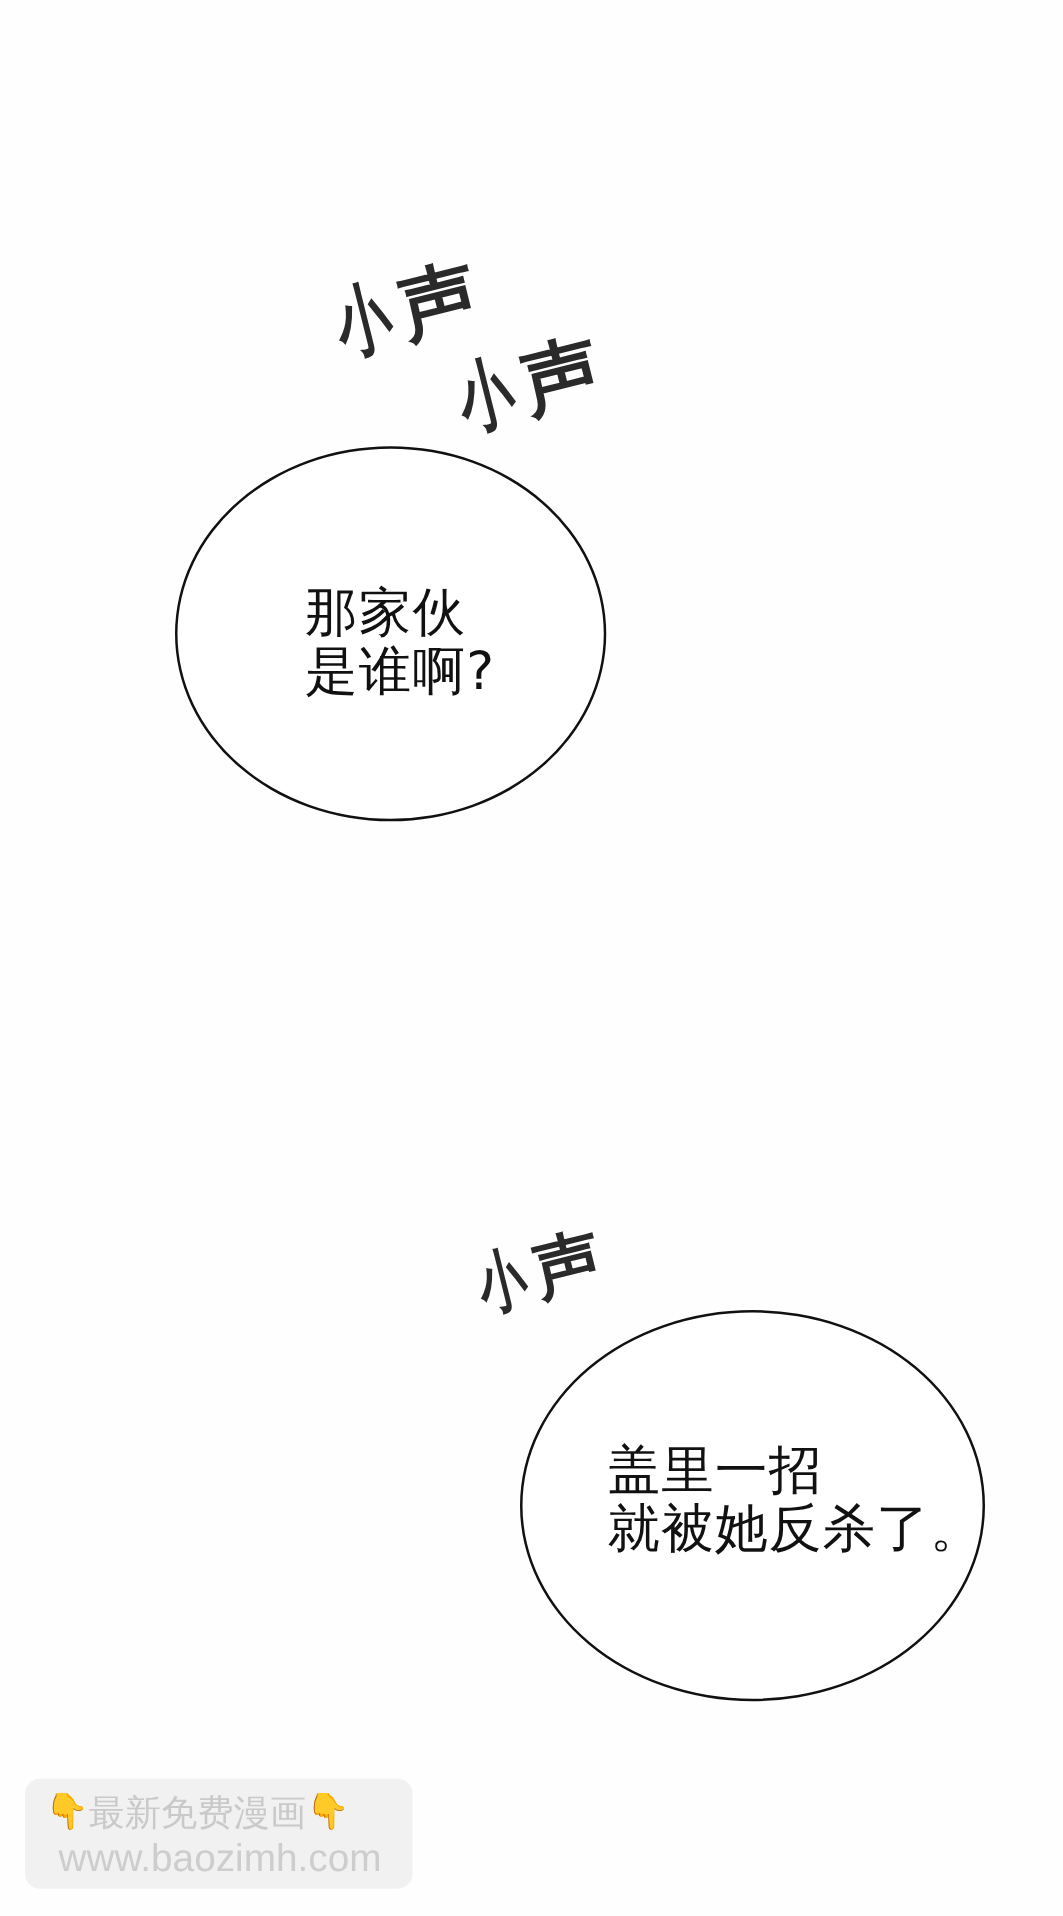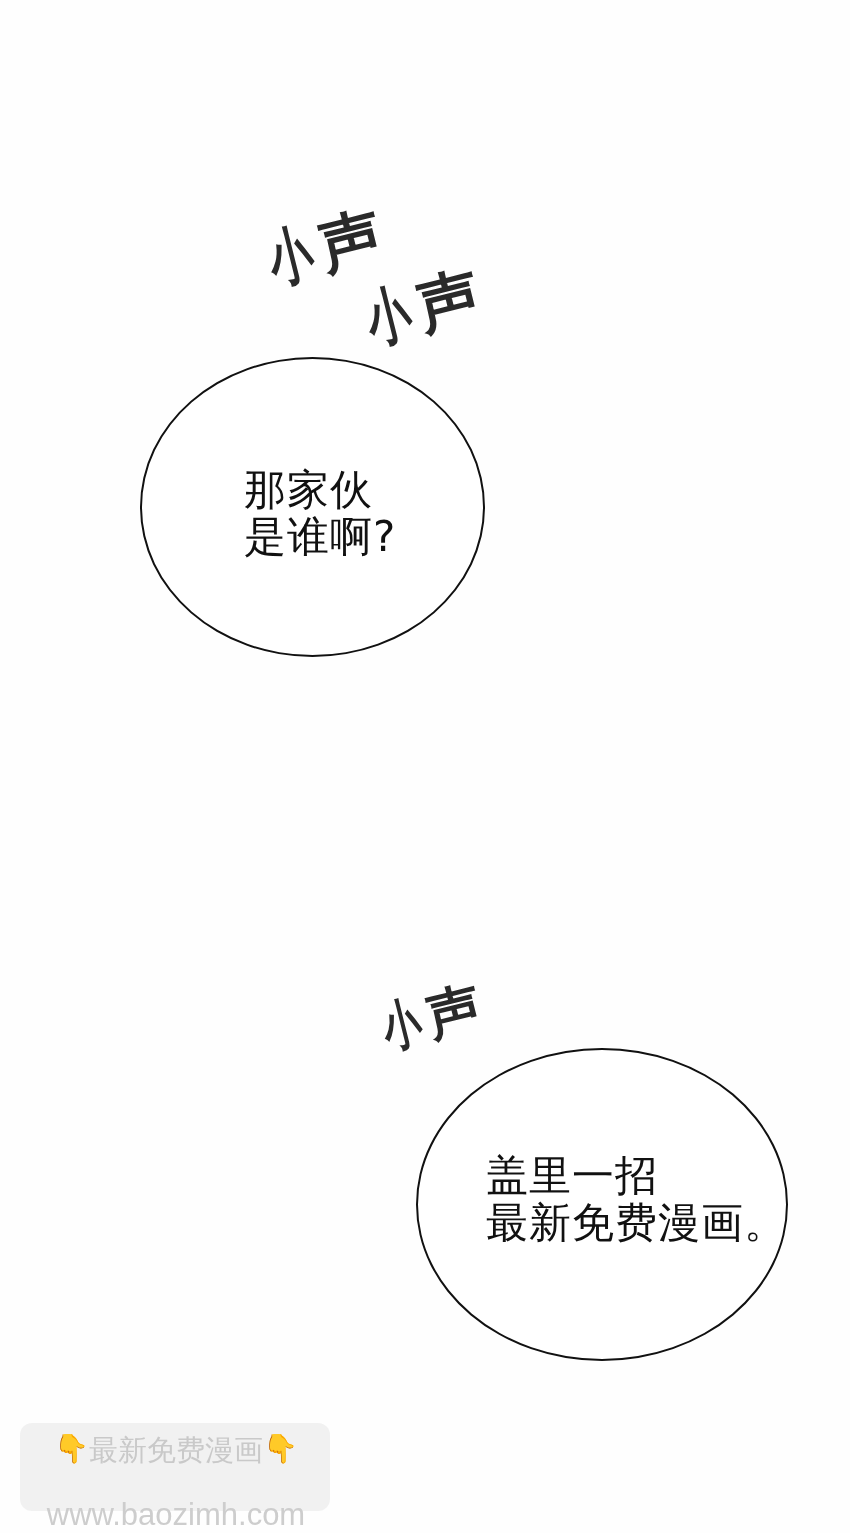--- a/index.html
+++ b/index.html
@@ -57,33 +57,31 @@
       height: 88px;
       background: rgba(236,236,236,0.75);
       border-radius: 12px;
     }
     .wm-line1 {
       position: absolute;
       left: 16px; top: 8px;
       width: 280px;
       font-size: 29px;
       color: #c9c9c9;
-      text-align: center;
       white-space: nowrap;
     }
     .wm-line2 {
       position: absolute;
       left: 6px; top: 46px;
       width: 300px;
       font-size: 31px;
       color: #cdcdcd;
       text-align: center;
       white-space: nowrap;
       font-family: "Liberation Sans", sans-serif;
-      margin-top: 28px;
     }
     .hand {
       display: inline-block;
       color: #f2b531;
       font-size: 28px;
       vertical-align: 2px;
     }
   </style>
 </head>
 <body>
@@ -101,21 +99,21 @@
   <div class="sfx" style="left:366px; top:292px; transform: rotate(-14deg); background: transparent;">
     <span class="ch1">小</span><span class="ch2">声</span>
   </div>
 
   <div class="sfx" style="left:382px; top:1004px; font-size:54px; transform: rotate(-14deg);">
     <span class="ch1">小</span><span class="ch2">声</span>
   </div>
 
   <div class="bubble" style="left:416px; top:1048px; width:372px; height:313px;"></div>
   <div class="bubble-text" style="left:486px; top:1152px;">盖里一招
-最新免费漫画。</div>
+就被她反杀了。</div>
 
   <div class="watermark">
     <div class="wm-line1">
       <span class="hand">👇</span><span>最新免费漫画</span><span class="hand">👇</span>
     </div>
     <div class="wm-line2">www.baozimh.com</div>
   </div>
 
 </div>
 

